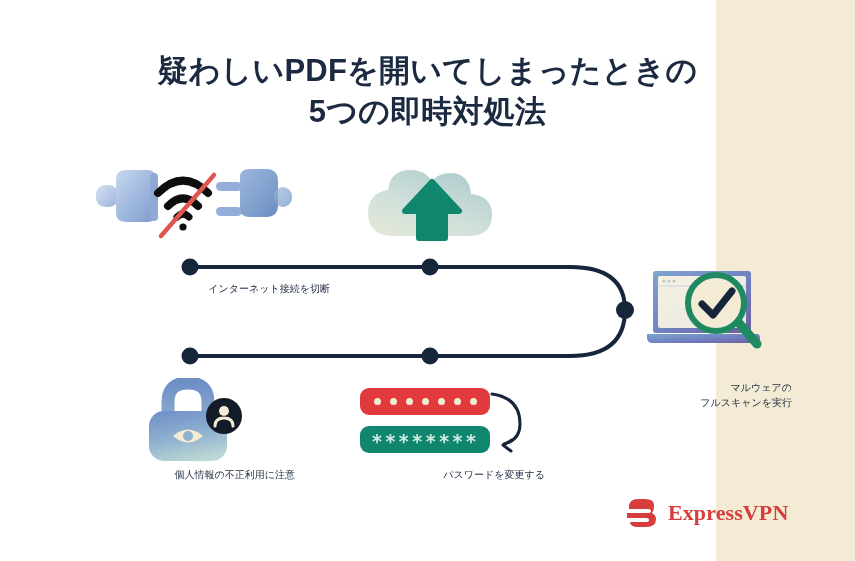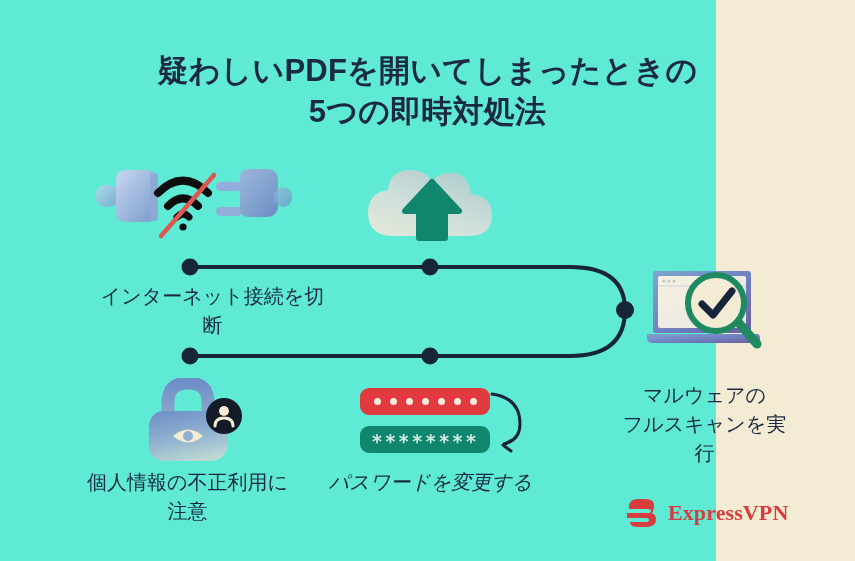--- a/index.html
+++ b/index.html
@@ -10,21 +10,21 @@
     width: 855px;
     height: 561px;
     overflow: hidden;
     background: #f3ebd4;
     font-family: "Liberation Sans", "DejaVu Sans", sans-serif;
   }
   #infographic {
     position: relative;
     width: 716px;
     height: 561px;
-    background: #5eead4;
+    background: #ffffff;
   }
   
   .title-block {
     position: absolute;
     left: 0;
     top: 50px;
     width: 855px;
     text-align: center;
     color: #1b2a40;
     font-size: 31px;
@@ -36,23 +36,23 @@
     display: block;
   }
   
   .icon-wrap {
     position: absolute;
   }
   
   .step-label {
     position: absolute;
     color: #1b2a40;
-    font-size: 20px;
+    font-size: 10px;
     line-height: 1.45;
-    text-align: center;
+    text-align: right;
     white-space: pre-line;
   }
   
   #timeline-svg {
     position: absolute;
     left: 0;
     top: 0;
     width: 855px;
     height: 561px;
     pointer-events: none;
@@ -263,21 +263,21 @@
     </div>
     <div class="pw-field pw-green" style="left:0; top:38px; width:130px; height:27px;">
       <span class="pw-stars">********</span>
     </div>
     <svg style="position:absolute; left:126px; top:-2px;" width="50" height="72" viewBox="0 0 50 72" xmlns="http://www.w3.org/2000/svg">
       <path d="M6,8 q28,4 28,30 q0,16 -16,20" fill="none" stroke="#17253a" stroke-width="3" stroke-linecap="round"></path>
       <path d="M26,54 L17,59 L25,65" fill="none" stroke="#17253a" stroke-width="3" stroke-linecap="round" stroke-linejoin="round"></path>
     </svg>
   </div>
 
-  <div class="step-label" style="left:328px; top:468px; width:205px;font-style:italic;">パスワードを変更する</div>
+  <div class="step-label" style="left:340px; top:468px; width:205px;">パスワードを変更する</div>
 
   <div id="brand-logo">
     <svg width="34" height="34" viewBox="0 0 34 34" xmlns="http://www.w3.org/2000/svg">
       <path d="M29,9 q0,-6 -9,-6 L13,3 Q4,3 4,11 L4,13 L23,13 Q26,13 26,15 Q26,17 23,17 L2,17
                L2,22 Q2,22 6,22 L21,22 Q24,22 24,24 Q24,26 21,26 L5,26 Q5,31 13,31 L21,31
                Q31,31 31,23 Q31,19 27,17 Q29,15 29,9 Z" fill="#d93c3c"></path>
     </svg>
     <span id="brand-wordmark">ExpressVPN</span>
   </div>
 

